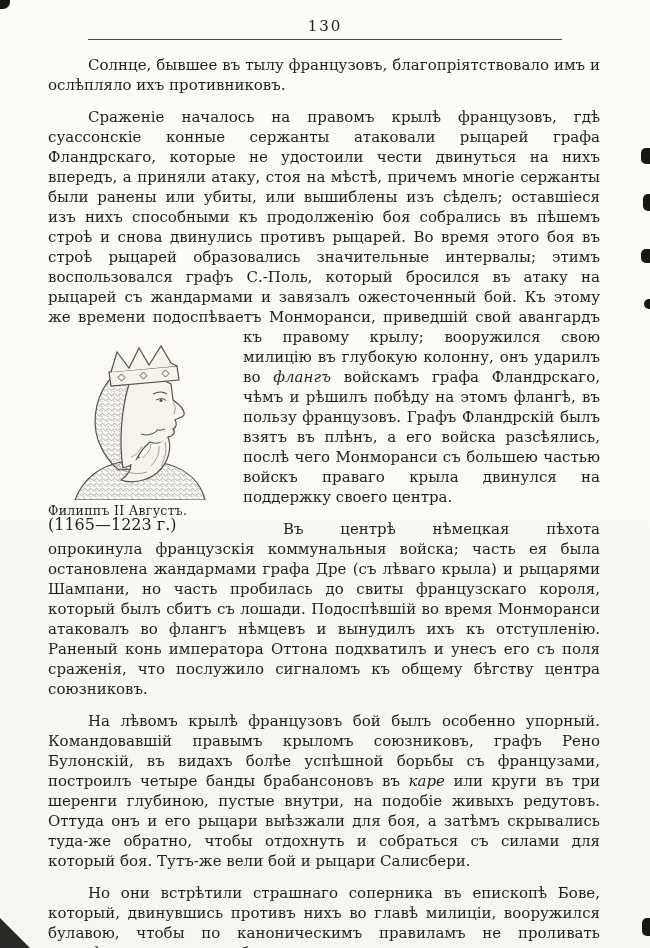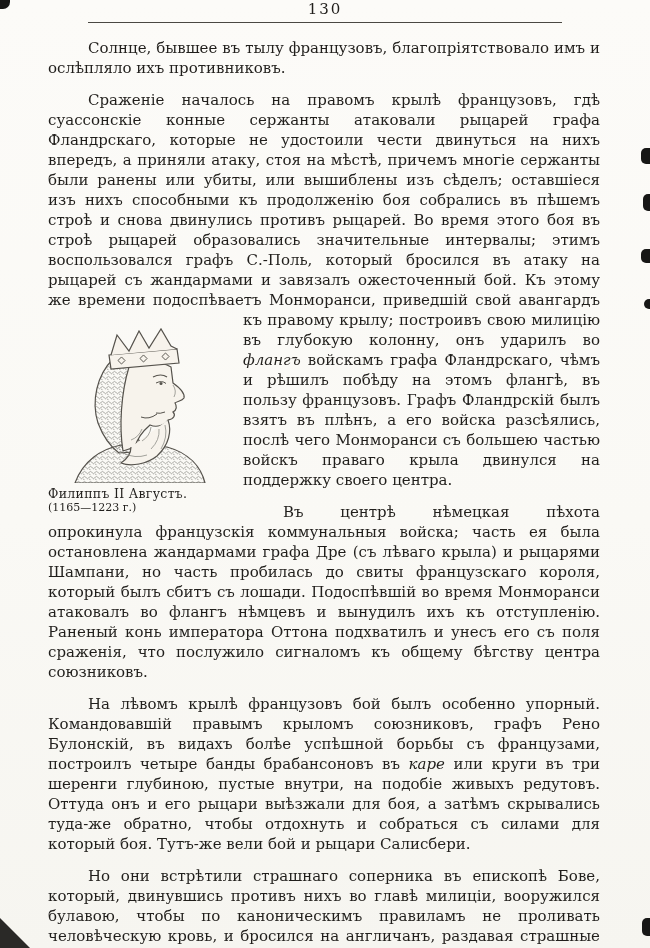--- a/index.html
+++ b/index.html
@@ -11,20 +11,21 @@
   }
   .page {
     position: relative;
     width: 650px;
     height: 948px;
     overflow: hidden;
     background: linear-gradient(180deg, #fcfbf8 0%, #faf9f5 55%, #f6f5f0 100%);
     color: #211f1c;
   }
   .page-number {
+    padding-top: 17px;
     text-align: center;
     font-size: 15px;
     letter-spacing: 2px;
   }
   .header-rule {
     width: 474px;
     margin: 4px auto 0 auto;
     border-top: 1px solid #4a4843;
     height: 0;
   }
@@ -49,21 +50,21 @@
   .caption-name {
     display: block;
     font-size: 12.5px;
     line-height: 15px;
     margin-top: 3px;
     text-indent: 0;
     letter-spacing: 0.3px;
   }
   .caption-dates {
     display: block;
-    font-size: 11px;
+    font-size: 16px;
     line-height: 14px;
     text-indent: 0;
   }
 
   .artifact { position: absolute; background: #171716; }
   .artifact.edge-r { right: 0; border-radius: 5px 0 0 5px; }
   .artifact.corner-tl { top: 0; left: 0; width: 10px; height: 9px; border-radius: 0 0 7px 0; }
   .artifact.corner-bl {
     bottom: 0; left: 0; width: 30px; height: 30px;
     clip-path: polygon(0 0, 0 100%, 100% 100%);
@@ -120,21 +121,21 @@
 
           <rect x="66" y="43" width="5" height="5" transform="rotate(45 68.5 45.5)" fill="none" stroke="#55524c" stroke-width="0.9"></rect>
           <rect x="88" y="41" width="5" height="5" transform="rotate(45 90.5 43.5)" fill="none" stroke="#55524c" stroke-width="0.9"></rect>
           <rect x="110" y="39" width="5" height="5" transform="rotate(45 112.5 41.5)" fill="none" stroke="#55524c" stroke-width="0.9"></rect>
 
           <path d="M70 138 q12 6 24 2" fill="none" stroke="#8d8d86" stroke-width="0.8"></path>
         </svg>
         <span class="caption-name">Филиппъ II Августъ.</span>
         <span class="caption-dates">(1165—1223 г.)</span>
       </span>
-      <span>авангардъ къ правому крылу; построивъ свою милицію въ глубокую колонну, онъ ударилъ во</span>
+      <span>авангардъ къ правому крылу; вооружился свою милицію въ глубокую колонну, онъ ударилъ во</span>
       <em>флангъ</em>
       <span>войскамъ графа Фландрскаго, чѣмъ и рѣшилъ побѣду на этомъ флангѣ, въ пользу французовъ. Графъ Фландрскій былъ взятъ въ плѣнъ, а его войска разсѣялись, послѣ чего Монморанси съ большею частью войскъ праваго крыла двинулся на поддержку своего центра.</span>
     </p>
 
     <p><span>Въ центрѣ нѣмецкая пѣхота опрокинула французскія коммунальныя войска; часть ея была остановлена жандармами графа Дре (съ лѣваго крыла) и рыцарями Шампани, но часть пробилась до свиты французскаго короля, который былъ сбитъ съ лошади. Подоспѣвшій во время Монморанси атаковалъ во флангъ нѣмцевъ и вынудилъ ихъ къ отступленію. Раненый конь императора Оттона подхватилъ и унесъ его съ поля сраженія, что послужило сигналомъ къ общему бѣгству центра союзниковъ.</span></p>
 
     <p>
       <span>На лѣвомъ крылѣ французовъ бой былъ особенно упорный. Командовавшій правымъ крыломъ союзниковъ, графъ Рено Булонскій, въ видахъ болѣе успѣшной борьбы съ французами, построилъ четыре банды брабансоновъ въ</span>
       <em>каре</em>
       <span>или круги въ три шеренги глубиною, пустые внутри, на подобіе живыхъ редутовъ. Оттуда онъ и его рыцари выѣзжали для боя, а затѣмъ скрывались туда-же обратно, чтобы отдохнуть и собраться съ силами для который боя. Тутъ-же вели бой и рыцари Салисбери.</span>

